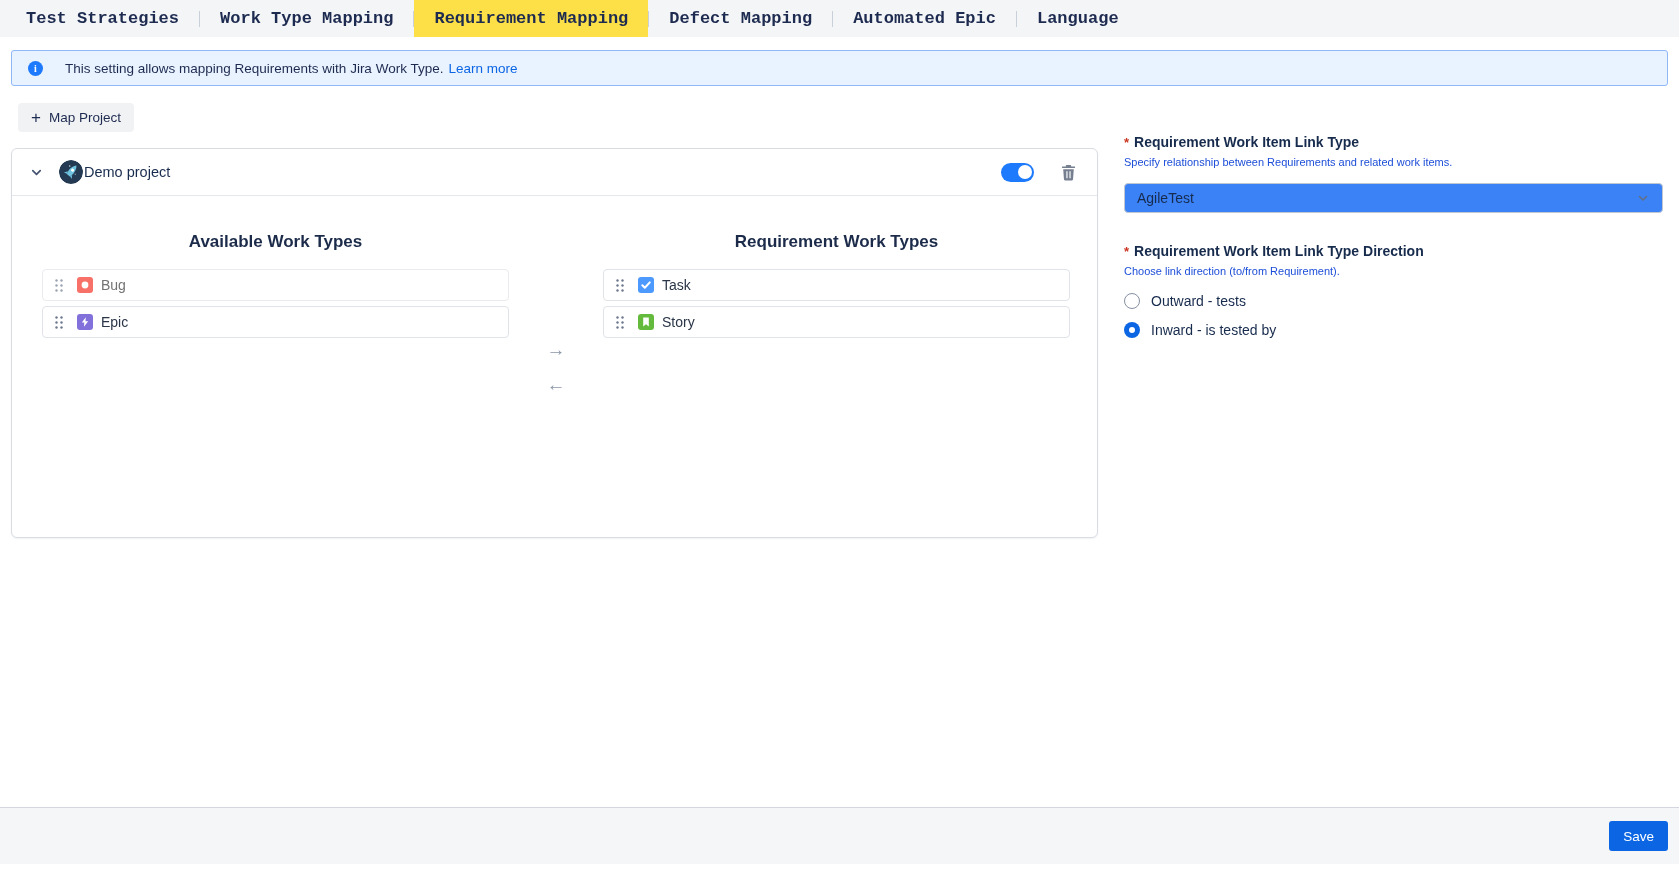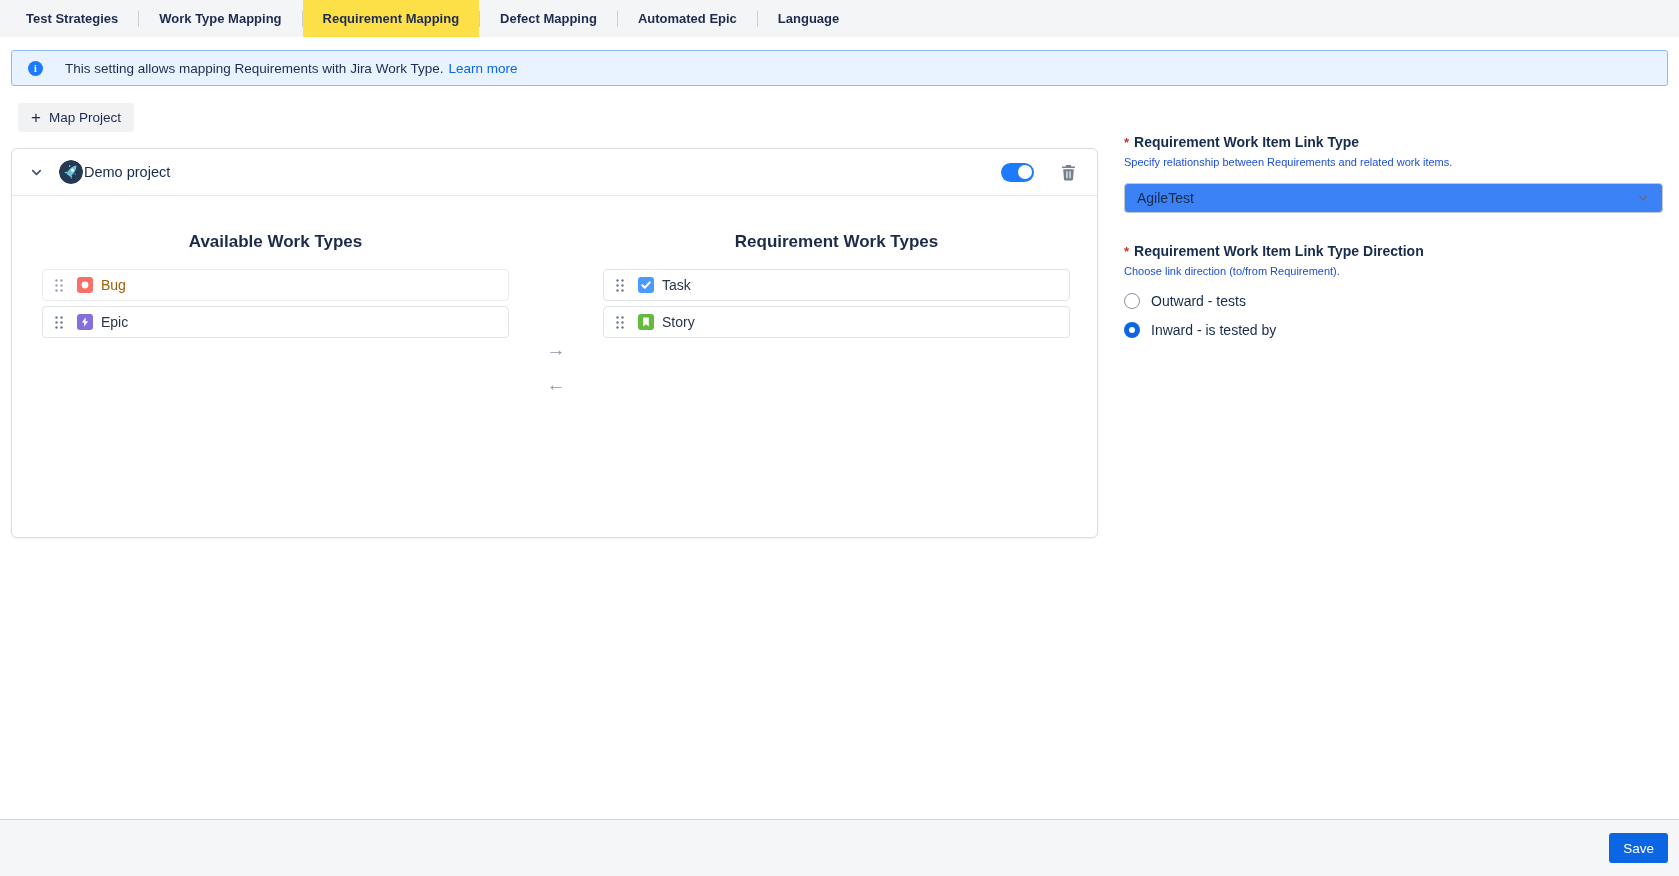--- a/index.html
+++ b/index.html
@@ -17,25 +17,26 @@
     height: 37px;
     background: #f4f5f7;
     display: flex;
     align-items: stretch;
     padding-left: 6px;
   }
   .tab {
     display: flex;
     align-items: center;
     padding: 0 20px;
-    font-size: 13px;
+    font-size: 17px;
     font-weight: 700;
     color: #1e2b50;
     cursor: pointer;
     white-space: nowrap;
+    font-family: Liberation Mono, monospace;
   }
   .tab.active { background: #fde047; }
   .tab-sep {
     width: 1px;
     height: 16px;
     background: #c9d0da;
     align-self: center;
   }
 
   
@@ -150,21 +151,21 @@
     height: 32px;
     background: #ffffff;
     border: 1px solid #e0e3e8;
     border-radius: 4px;
     display: flex;
     align-items: center;
     padding: 0 11px;
     cursor: grab;
   }
   .wt-item.disabled { border-color: #e9ebef; cursor: default; }
-  .wt-item.disabled .wt-label { color: #a16207; }
+  .wt-item.disabled .wt-label { color: #737373; }
   .drag-handle { display: flex; margin-right: 13px; flex: none; }
   .wt-icon {
     width: 16px; height: 16px;
     border-radius: 3px;
     flex: none;
     display: flex; align-items: center; justify-content: center;
   }
   .wt-icon.bug { background: #f87168; }
   .wt-icon.epic { background: #8270db; }
   .wt-icon.task { background: #4c9aff; }
@@ -240,21 +241,21 @@
     left: 5px; top: 5px;
     width: 6px; height: 6px;
     border-radius: 50%;
     background: #ffffff;
   }
   .radio-label { margin-left: 11px; font-size: 14px; color: #172b4d; }
 
   
   .footer {
     position: absolute;
-    left: 0; bottom: 0;
+    left: 0; bottom: 12px;
     width: 100%;
     height: 57px;
     background: #f5f6f8;
     border-top: 1px solid #d4d8de;
     display: flex;
     align-items: center;
     justify-content: flex-end;
     padding: 0 11px;
   }
   .save-btn {

